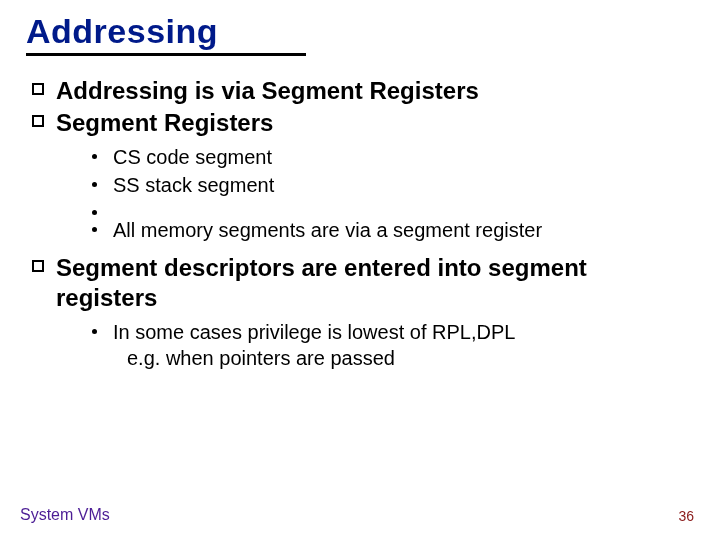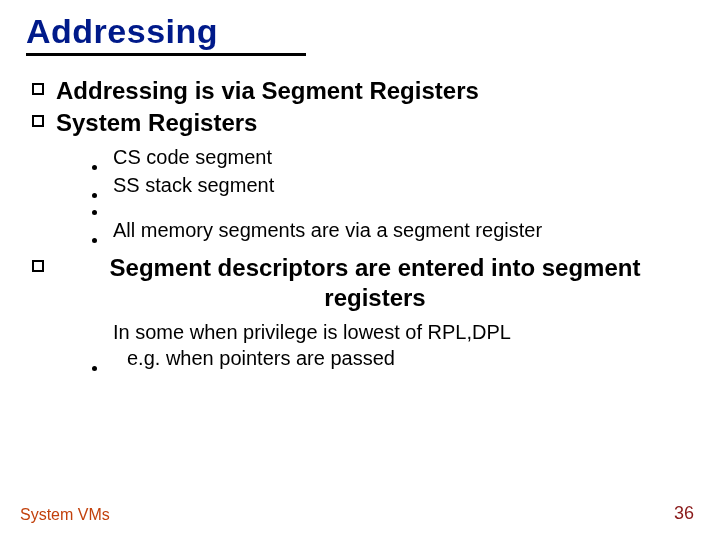--- a/index.html
+++ b/index.html
@@ -48,30 +48,29 @@
     width: 12px;
     height: 12px;
     border: 2px solid #000;
     margin: 7px 12px 0 6px;
     box-sizing: border-box;
   }
   .outer-text {
     font-size: 24px;
     font-weight: bold;
     line-height: 1.25;
-    text-align: center;
   }
   .inner-list {
     margin: 6px 0 10px 0;
     padding: 0 0 0 66px;
     list-style: none;
   }
   .inner-item {
     display: flex;
-    align-items: flex-end;
+    align-items: flex-start;
     margin-bottom: 2px;
   }
   .dot-bullet {
     flex: 0 0 auto;
     width: 5px;
     height: 5px;
     border-radius: 50%;
     background: #000;
     margin: 10px 16px 0 0;
   }
@@ -81,48 +80,48 @@
   }
   .inner-sub {
     display: block;
     padding-left: 14px;
   }
   .footer-left {
     position: absolute;
     left: 20px;
     bottom: 16px;
     font-size: 16px;
-    color: #c2410c;
+    color: #4c1d95;
   }
   .footer-right {
     position: absolute;
     right: 26px;
     bottom: 16px;
-    font-size: 18px;
+    font-size: 14px;
     color: #8a1a1a;
   }
 </style>
 </head>
 <body>
 
 <div class="slide">
 
   <h1 class="title">Addressing</h1>
   <div class="rule"></div>
 
   <ul class="outer-list">
 
     <li class="outer-item">
       <span class="sq-bullet"></span>
       <span class="outer-text">Addressing is via Segment Registers</span>
     </li>
 
     <li class="outer-item">
       <span class="sq-bullet"></span>
-      <span class="outer-text">System Registers</span>
+      <span class="outer-text">Segment Registers</span>
     </li>
 
     <ul class="inner-list">
       <li class="inner-item">
         <span class="dot-bullet"></span>
         <span class="inner-text">CS  code segment</span>
       </li>
       <li class="inner-item">
         <span class="dot-bullet"></span>
         <span class="inner-text">SS  stack segment</span>
@@ -138,21 +137,21 @@
 
     <li class="outer-item">
       <span class="sq-bullet"></span>
       <span class="outer-text">Segment descriptors are entered into segment registers</span>
     </li>
 
     <ul class="inner-list">
       <li class="inner-item">
         <span class="dot-bullet"></span>
         <span class="inner-text">
-          <span>In some when privilege is lowest of RPL,DPL</span>
+          <span>In some cases privilege is lowest of RPL,DPL</span>
           <span class="inner-sub">e.g. when pointers are passed</span>
         </span>
       </li>
     </ul>
 
   </ul>
 
   <div class="footer-left">System VMs</div>
   <div class="footer-right">36</div>
 </div>

